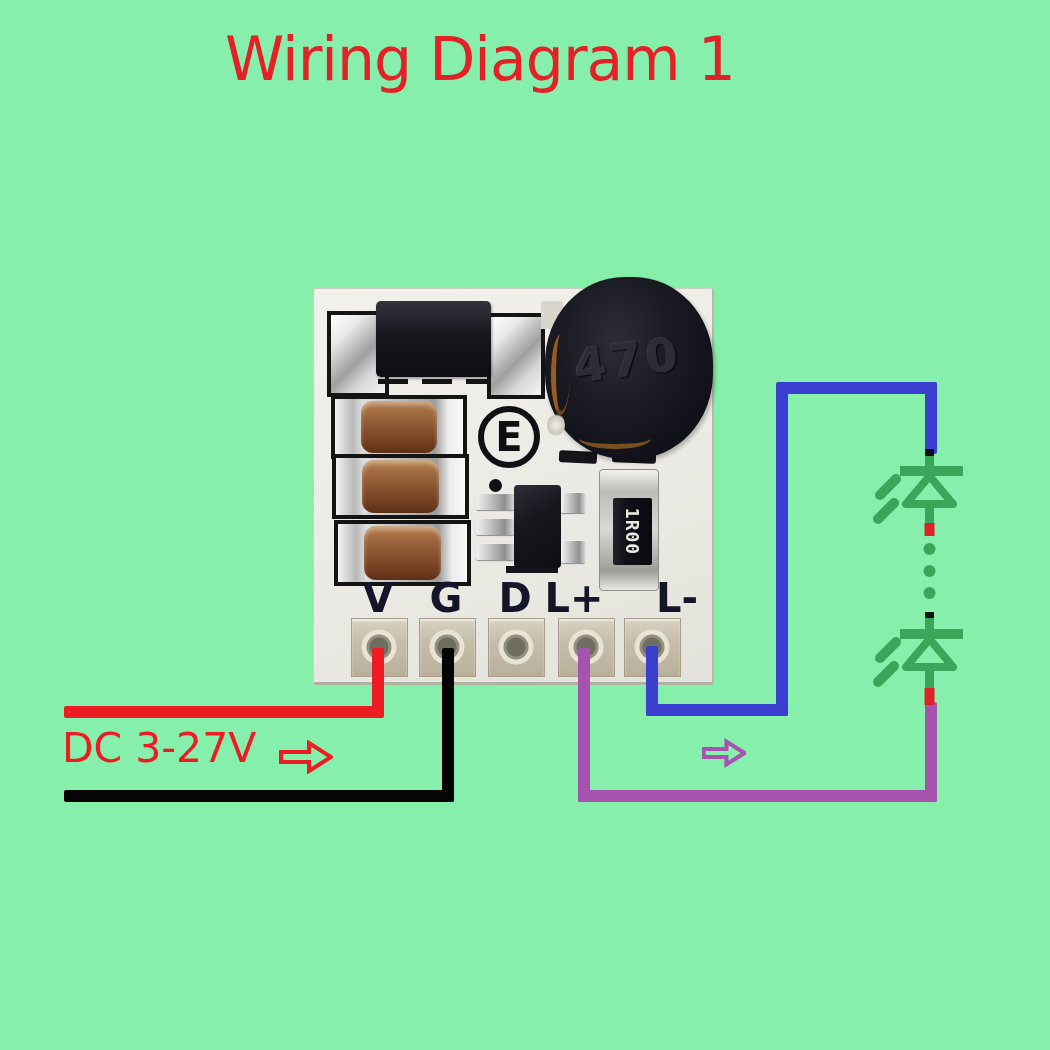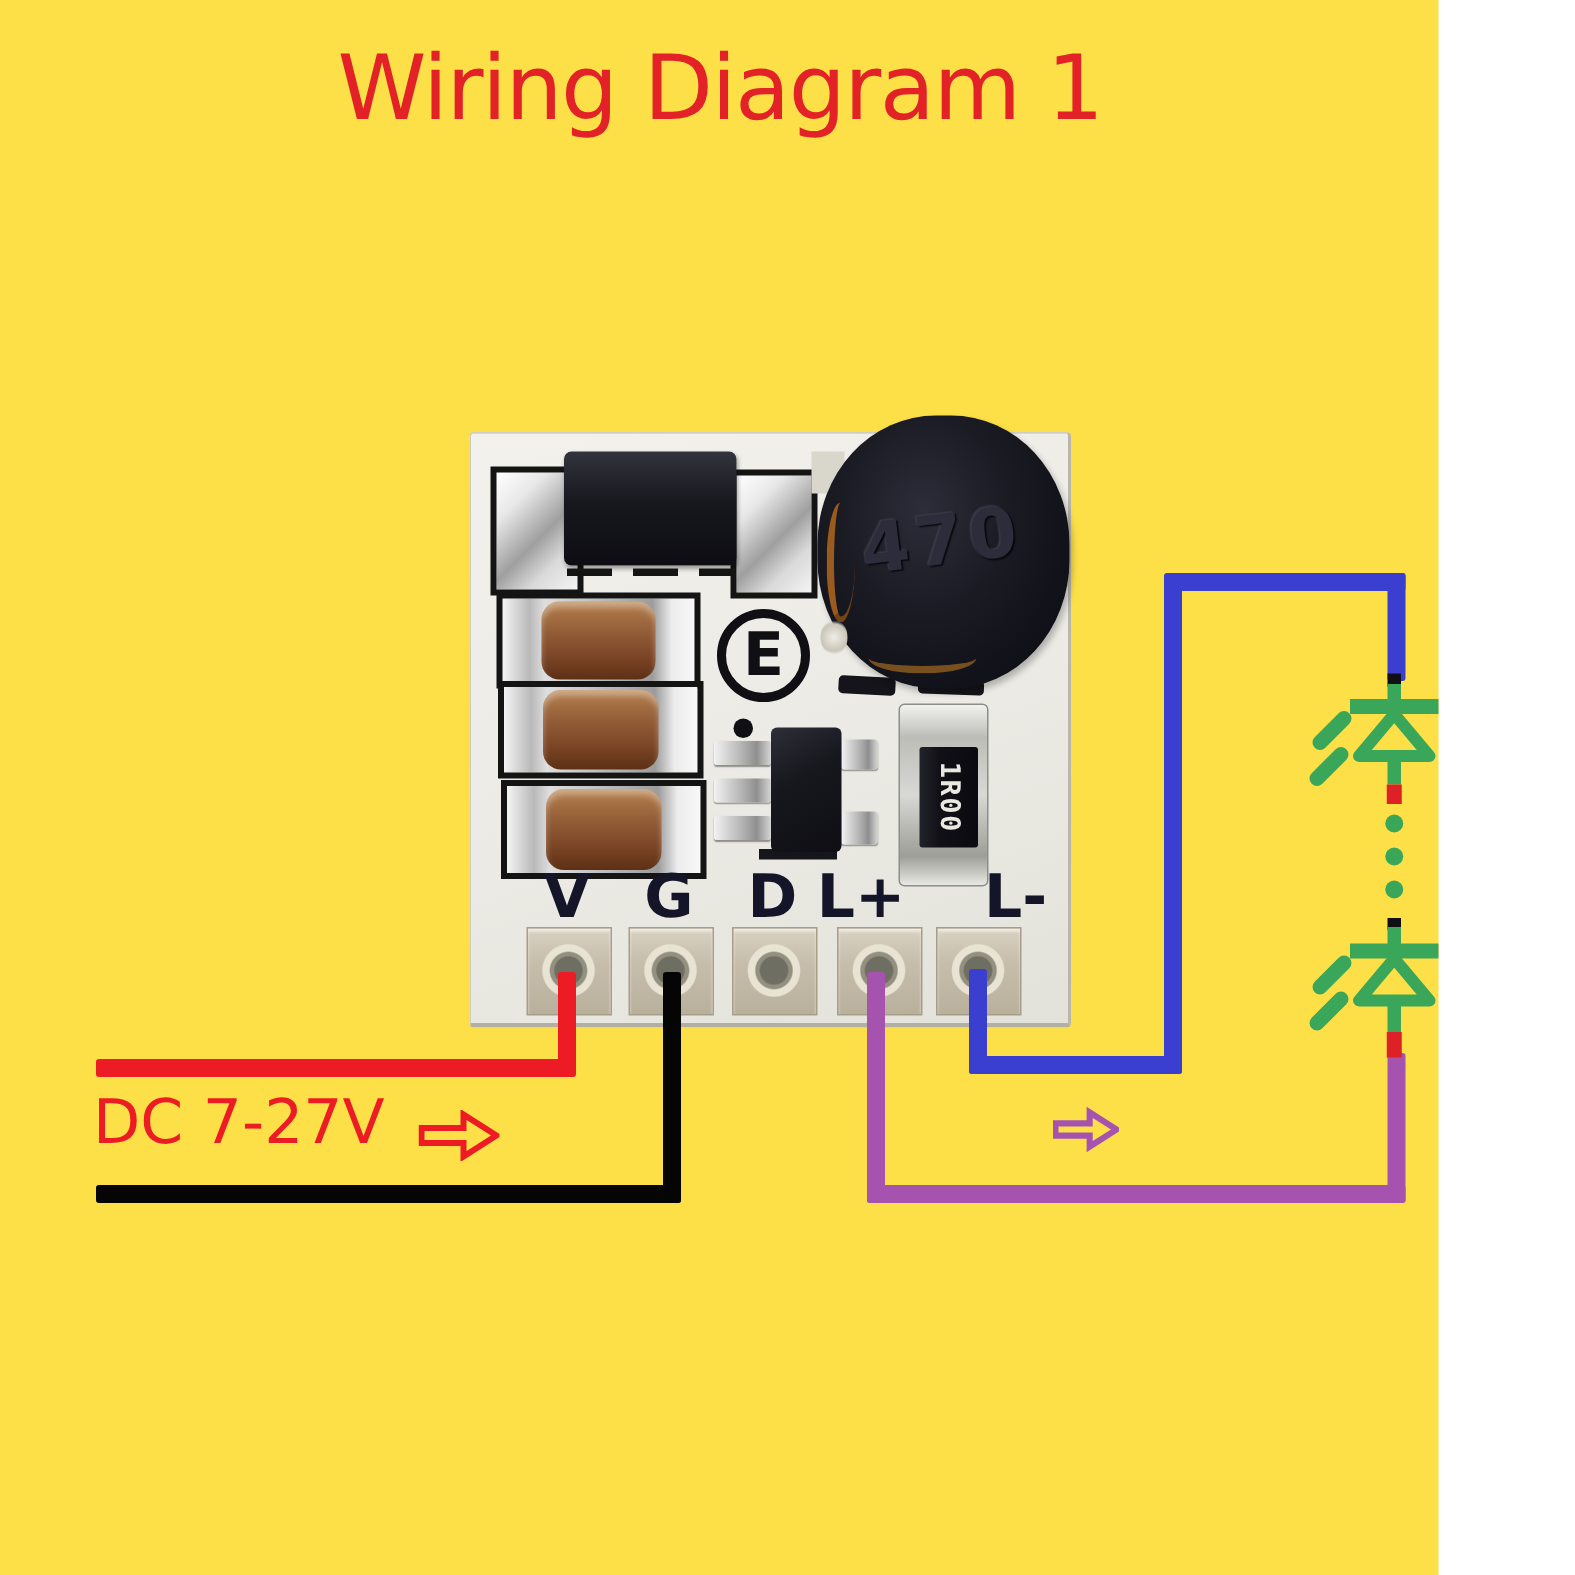--- a/index.html
+++ b/index.html
@@ -1,17 +1,17 @@
 <!DOCTYPE html>
 <html style="--title_red: #E32228; --subtitle_blue: #4040BE; --wire_red: #ED1C24; --wire_black: #050505; --wire_blue: #3B3FD0; --wire_purple: #A653B0; --led_green: #3AA65A; --led_tip_red: #DE2126; --silkscreen: #15151C;"><head>
 <meta charset="utf-8">
 <style>
   html,body{margin:0;padding:0;background:#ffffff;}
   .canvas{
-    position:relative;width:959px;height:1050px;background:#fde047;overflow:hidden;
+    position:relative;width:1050px;height:1050px;background:#86efac;overflow:hidden;
     font-family:"DejaVu Sans","Liberation Sans",sans-serif;
   }
   
   .title{
     position:absolute;top:24px;left:0;width:960px;text-align:center;
     font-size:60px;font-weight:500;letter-spacing:-1px;color:var(--title_red,#e32228);
     white-space:nowrap;
   }
   .subtitle{
     position:absolute;top:96px;left:0;width:1050px;text-align:center;
@@ -247,21 +247,21 @@
       <line x1="74.5" y1="173" x2="74.5" y2="189" style="stroke:var(--led_green,#3aa65a)" stroke-width="9"></line>
       <line x1="45" y1="189" x2="108" y2="189" style="stroke:var(--led_green,#3aa65a)" stroke-width="10"></line>
       <path d="M74.5,194 L51,222 L98,222 Z" fill="none" style="stroke:var(--led_green,#3aa65a)" stroke-width="8" stroke-linejoin="round"></path>
       <line x1="74.5" y1="222" x2="74.5" y2="243" style="stroke:var(--led_green,#3aa65a)" stroke-width="9"></line>
       <line x1="74.5" y1="243" x2="74.5" y2="260" style="stroke:var(--led_tip_red,#de2126)" stroke-width="10"></line>
       <line x1="41" y1="197" x2="25" y2="213" style="stroke:var(--led_green,#3aa65a)" stroke-width="10" stroke-linecap="round"></line>
       <line x1="39" y1="221" x2="23" y2="237" style="stroke:var(--led_green,#3aa65a)" stroke-width="10" stroke-linecap="round"></line>
     </g>
   </svg>
 
-  <div class="dc-label">DC 7-27V</div>
+  <div class="dc-label">DC 3-27V</div>
 
   <svg class="arrow-svg" style="left:279px;top:740px;" width="54" height="34" viewBox="0 0 54 34">
     <polygon points="2,12 30,12 30,3 52,17 30,31 30,22 2,22" fill="none" style="stroke:var(--wire_red,#ed1c24)" stroke-width="4" stroke-linejoin="miter"></polygon>
   </svg>
 
   <svg class="arrow-svg" style="left:702px;top:736px;" width="44" height="34" viewBox="0 0 54 34">
     <polygon points="2,12 30,12 30,3 52,17 30,31 30,22 2,22" fill="none" style="stroke:var(--wire_purple,#a653b0)" stroke-width="5" stroke-linejoin="miter"></polygon>
   </svg>
 
 </div>

